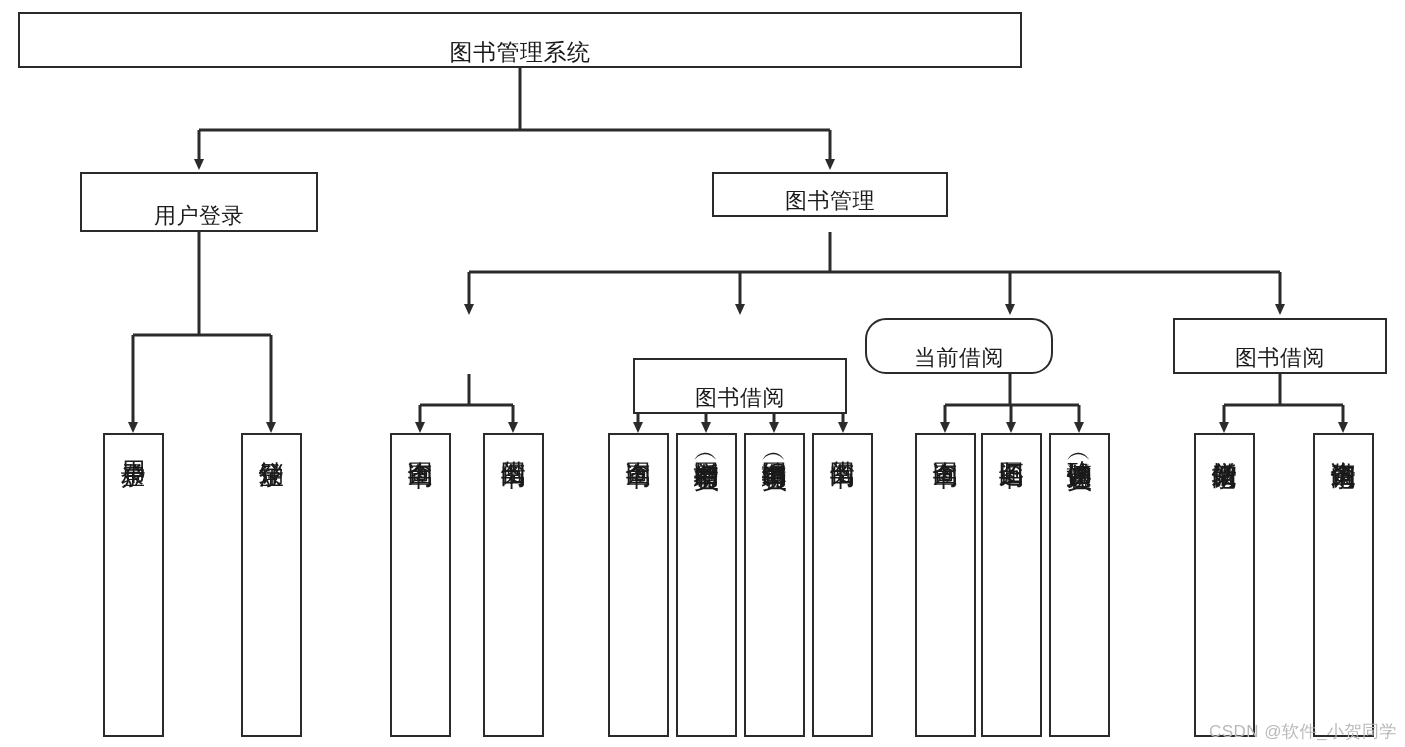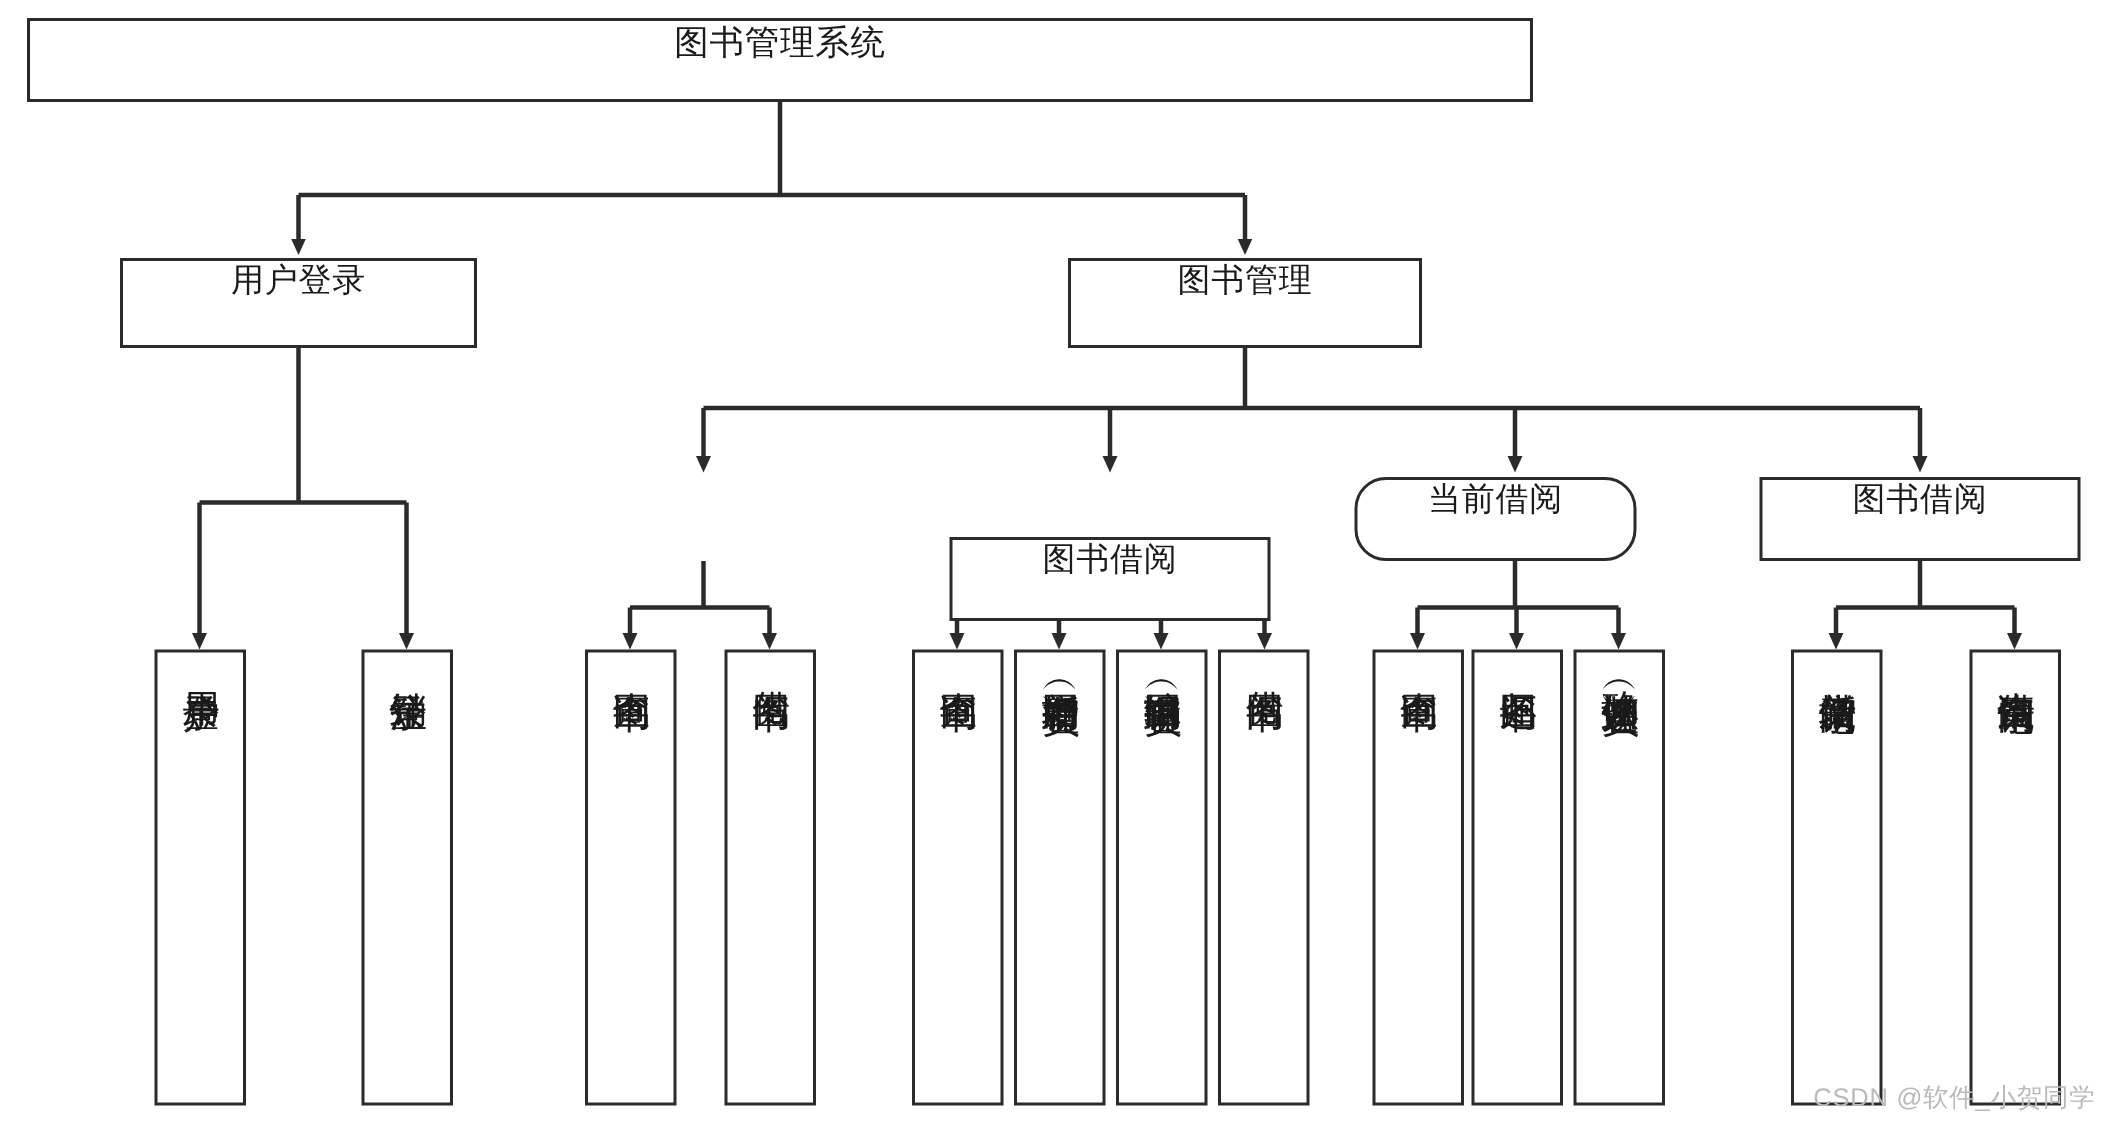--- a/index.html
+++ b/index.html
@@ -24,21 +24,21 @@
     width: 1405px;
     height: 747px;
     pointer-events: none;
   }
   .node {
     position: absolute;
     box-sizing: border-box;
     background: #ffffff;
     border: 2.5px solid #2b2b2b;
     display: flex;
-    align-items: flex-start;
+    align-items: flex-end;
     justify-content: center;
     color: #1a1a1a;
   }
   .node .lbl {
     display: block;
     text-align: center;
     line-height: 1.22;
     letter-spacing: 0.5px;
   }
   .node.horizontal .lbl {
@@ -126,28 +126,28 @@
     </g>
   </svg>
 
   <div class="node root horizontal" style="left:18px; top:12px; width:1004px; height:56px;">
     <span class="lbl">图书管理系统</span>
   </div>
 
   <div class="node horizontal" style="left:80px; top:172px; width:238px; height:60px;">
     <span class="lbl">用户登录</span>
   </div>
-  <div class="node horizontal" style="left:712px; top:172px; width:236px; height:60px;">
+  <div class="node horizontal" style="left:712px; top:172px; width:236px; height:45px;">
     <span class="lbl">图书管理</span>
   </div>
 
   <div class="node horizontal" style="left:633px; top:318px; width:214px; height:56px;margin-top:40px;">
     <span class="lbl">图书借阅</span>
   </div>
-  <div class="node horizontal" style="left:903px; top:318px; width:188px; height:56px;border-radius:21px;">
+  <div class="node horizontal" style="left:865px; top:318px; width:188px; height:56px;border-radius:21px;">
     <span class="lbl">当前借阅</span>
   </div>
   <div class="node horizontal" style="left:1173px; top:318px; width:214px; height:56px;">
     <span class="lbl">图书借阅</span>
   </div>
 
   <div class="node vertical" style="left:103px; top:433px; width:61px; height:304px;">
     <span class="lbl">用户登录</span>
   </div>
   <div class="node vertical" style="left:241px; top:433px; width:61px; height:304px;">

